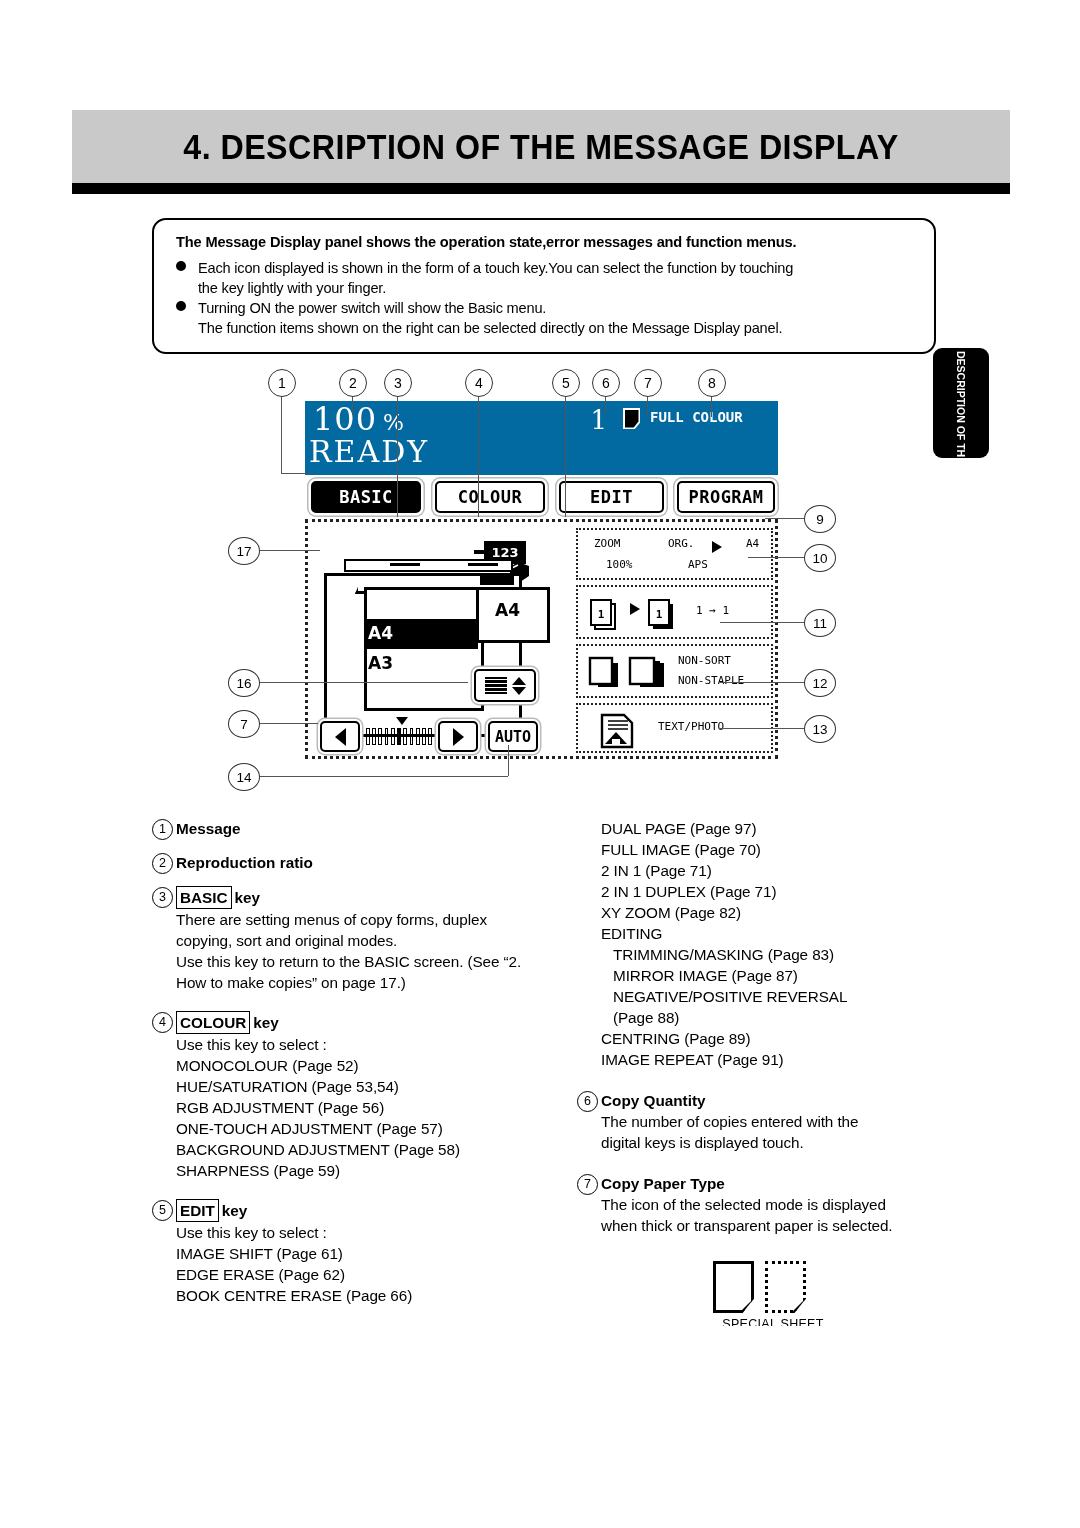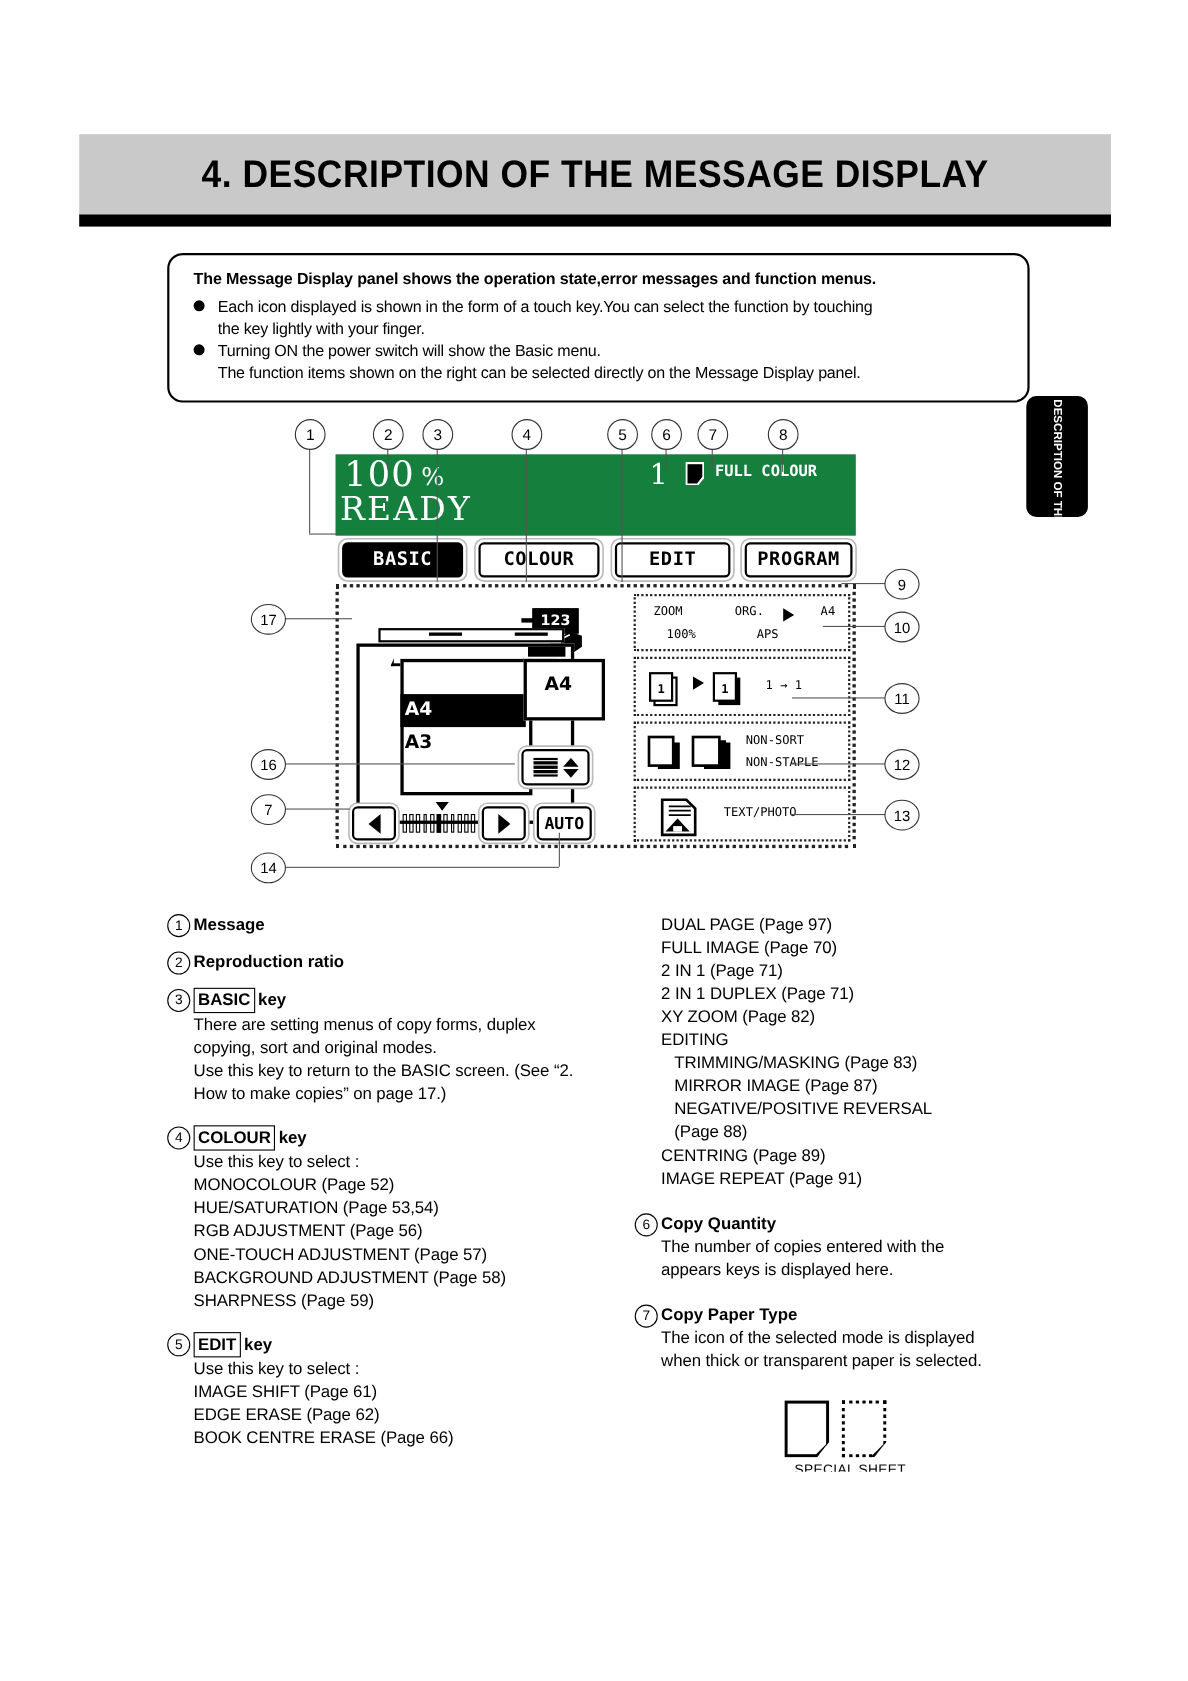--- a/index.html
+++ b/index.html
@@ -1,17 +1,17 @@
 <!DOCTYPE html>
 <html><head>
 <meta charset="utf-8">
 <style>
   html,body{margin:0;padding:0;background:#ffffff;}
   body{width:1080px;height:1528px;position:relative;font-family:"Liberation Sans",sans-serif;color:#000;}
-  .page{position:absolute;left:0;top:14px;width:1080px;height:1324px;overflow:hidden;}
+  .page{position:absolute;left:0;top:2px;width:1080px;height:1324px;overflow:hidden;}
 
   
   .title-band{position:absolute;left:72px;top:108px;width:938px;height:75px;background:#c9c9c9;}
   .title-text{position:absolute;left:72px;top:112px;width:938px;height:66px;display:flex;align-items:center;justify-content:center;
               font-weight:bold;font-size:35px;letter-spacing:.5px;transform:scaleX(.92);transform-origin:center;}
   .title-rule{position:absolute;left:72px;top:181px;width:938px;height:11px;background:#000;}
 
   
   .intro{position:absolute;left:152px;top:216px;width:784px;height:136px;border:2px solid #000;border-radius:14px;box-sizing:border-box;}
   .intro-head{position:absolute;left:22px;top:14px;width:748px;font-weight:bold;font-size:14.6px;letter-spacing:-.15px;}
@@ -33,21 +33,21 @@
 
   .callout{position:absolute;width:26px;height:26px;border:1.4px solid #333;border-radius:50%;
            display:flex;align-items:center;justify-content:center;font-size:14px;background:#fff;z-index:6;}
   .callout.wide{width:30px;height:26px;border-radius:50%;font-size:13.5px;}
   .lead{position:absolute;background:#555;z-index:2;}
   .lead.v{width:1.3px;}
   .lead.h{height:1.3px;}
 
   
   .lcd{position:absolute;left:105px;top:34px;width:473px;height:360px;background:#fff;}
-  .lcd-top{position:absolute;left:0;top:0;width:473px;height:74px;background:#15803d;}
+  .lcd-top{position:absolute;left:0;top:0;width:473px;height:74px;background:#0369a1;}
   .lcd-ratio{position:absolute;left:8px;top:2px;color:#fff;font-family:"DejaVu Serif",serif;font-size:32px;line-height:32px;letter-spacing:1px;}
   .lcd-pct{position:absolute;left:78px;top:9px;color:#fff;font-family:"DejaVu Serif",serif;font-size:22px;}
   .lcd-msg{position:absolute;left:4px;top:33px;color:#fff;font-family:"DejaVu Serif",serif;font-size:30px;letter-spacing:2px;}
   .lcd-qty{position:absolute;left:262px;top:4px;width:40px;text-align:right;color:#fff;font-family:"DejaVu Serif",serif;font-size:26px;}
   .lcd-colour{position:absolute;left:345px;top:8px;color:#fff;font-family:"DejaVu Sans Mono",monospace;font-weight:bold;font-size:14px;letter-spacing:0px;}
   .papericon{position:absolute;left:318px;top:7px;width:17px;height:21px;background:#fff;
              clip-path:polygon(0 0,100% 0,100% 70%,70% 100%,0 100%);}
   .papericon::after{content:"";position:absolute;left:1.5px;top:1.5px;width:14px;height:18px;background:#000;
              clip-path:polygon(0 0,100% 0,100% 66%,66% 100%,0 100%);}
 
@@ -427,21 +427,21 @@
       <span class="ln indent">NEGATIVE/POSITIVE REVERSAL</span>
       <span class="ln indent">(Page 88)</span>
       <span class="ln">CENTRING (Page 89)</span>
       <span class="ln">IMAGE REPEAT (Page 91)</span>
     </div>
 
     <div class="item" style="margin-top:20px;">
       <span class="num">6</span>
       <span class="hd">Copy Quantity</span>
       <span class="ln">The number of copies entered with the</span>
-      <span class="ln">appears keys is displayed here.</span>
+      <span class="ln">digital keys is displayed touch.</span>
     </div>
 
     <div class="item" style="margin-top:20px;">
       <span class="num">7</span>
       <span class="hd">Copy Paper Type</span>
       <span class="ln">The icon of the selected mode is displayed</span>
       <span class="ln">when thick or transparent paper is selected.</span>
     </div>
   </div>
 

